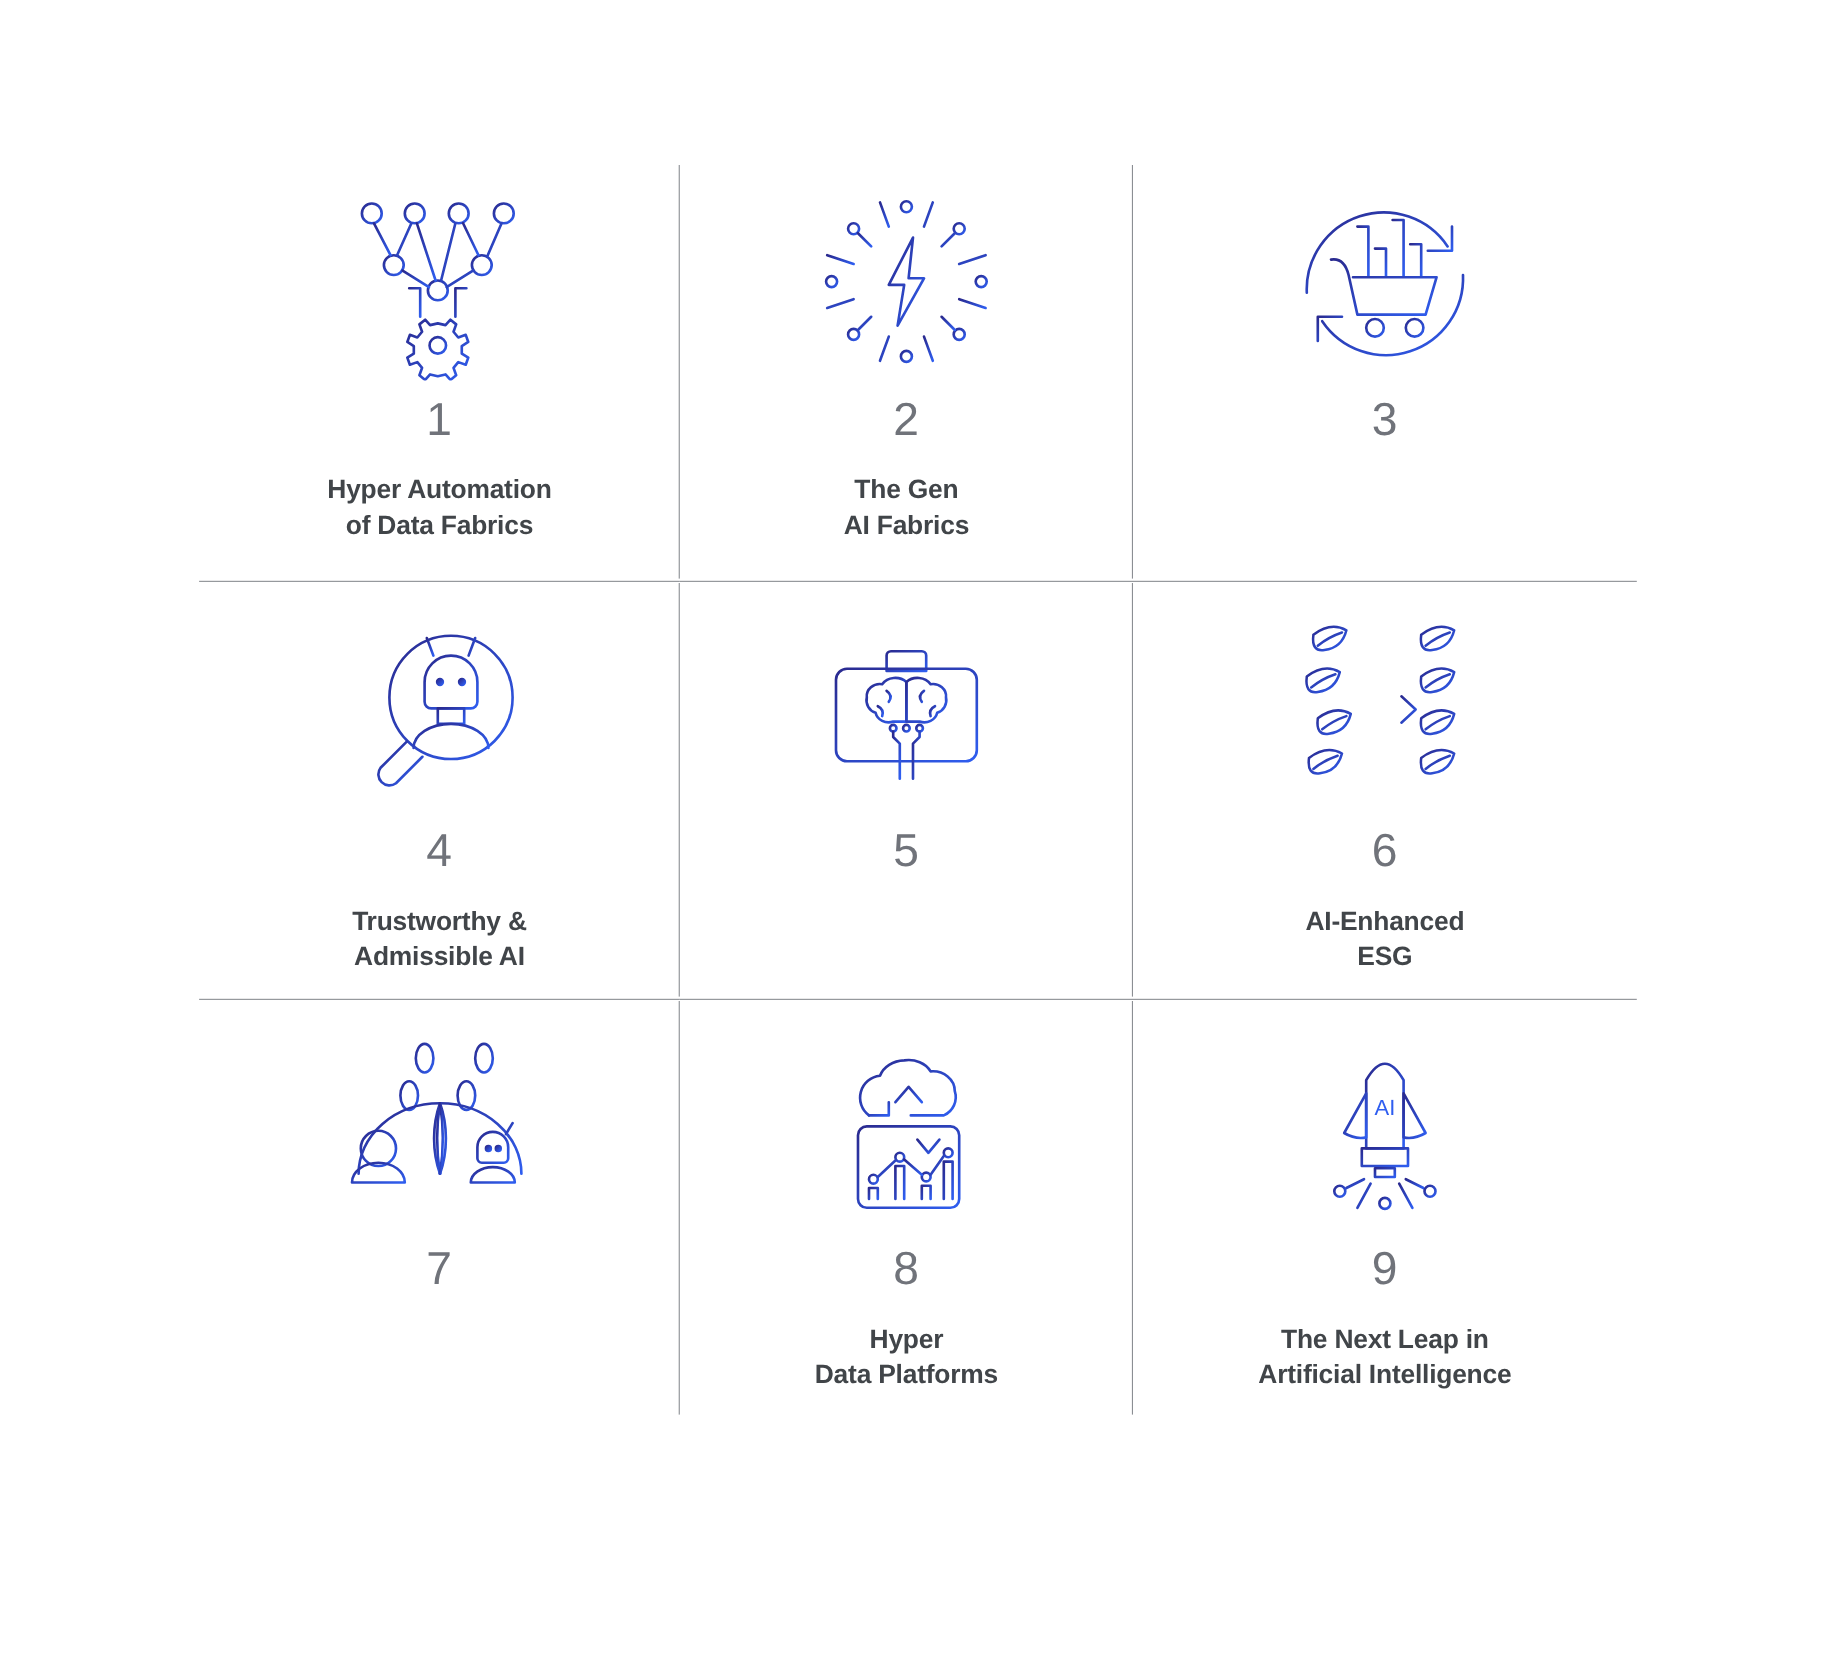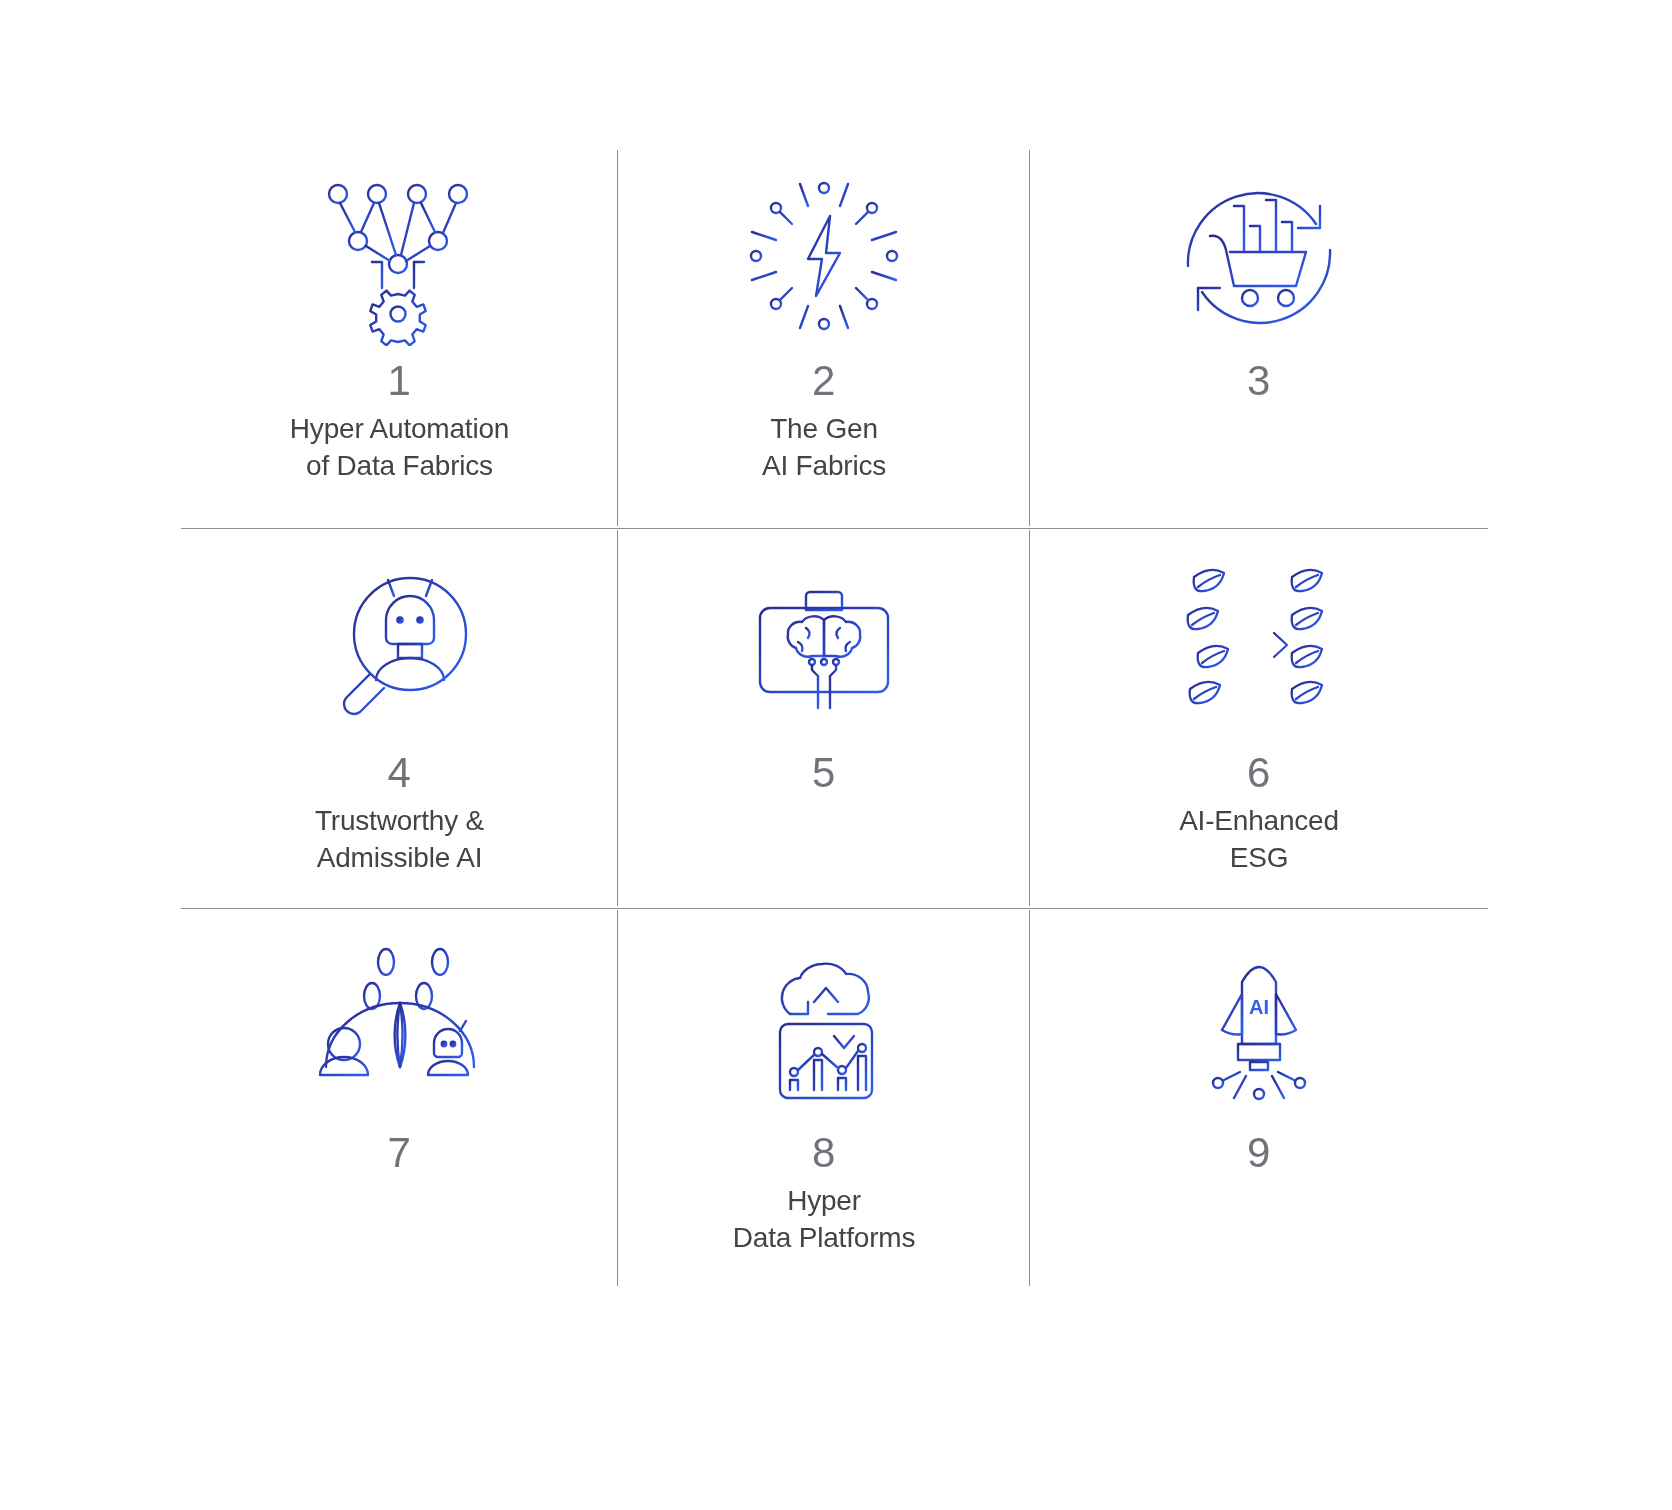--- a/index.html
+++ b/index.html
@@ -41,35 +41,34 @@
     left:0; right:0; top:0;
     height:1px;
     background:#8b8e93;
   }
   .icon-wrap{
     height:200px;
     display:flex;
     align-items:center;
     justify-content:center;
     margin-top:14px;
-    font-weight:bold;
   }
   .num{
     font-size:42px;
     font-weight:300;
     color:#70737a;
     line-height:1;
     letter-spacing:0.5px;
     margin-top:6px;
     font-family:"Liberation Sans", sans-serif;
   }
   .title{
-    margin-top:8px;
-    font-size:28px;
-    font-weight:normal;
+    margin-top:28px;
+    font-size:24px;
+    font-weight:bold;
     color:#414549;
     text-align:center;
     line-height:1.33;
     letter-spacing:-0.2px;
     white-space:pre-line;
   }
   
   .r1 .icon-wrap{height:196px;margin-top:10px;}
   .r2 .icon-wrap{height:196px;margin-top:22px;}
   .r3 .icon-wrap{height:196px;margin-top:22px;}
@@ -431,15 +430,17 @@
           <line x1="98" y1="138" x2="110" y2="160"></line>
           <line x1="66" y1="134" x2="50" y2="142"></line>
           <circle cx="44" cy="145" r="5"></circle>
           <line x1="104" y1="134" x2="120" y2="142"></line>
           <circle cx="126" cy="145" r="5"></circle>
         </g>
         <text x="85" y="76" text-anchor="middle" font-family="'Liberation Sans', sans-serif" font-size="20" fill="#2f5ef0">AI</text>
       </svg>
     </div>
     <div class="num">9</div>
+    <div class="title">The Next Leap in
+Artificial Intelligence</div>
   </div>
 
 </div>
 
 </body></html>

